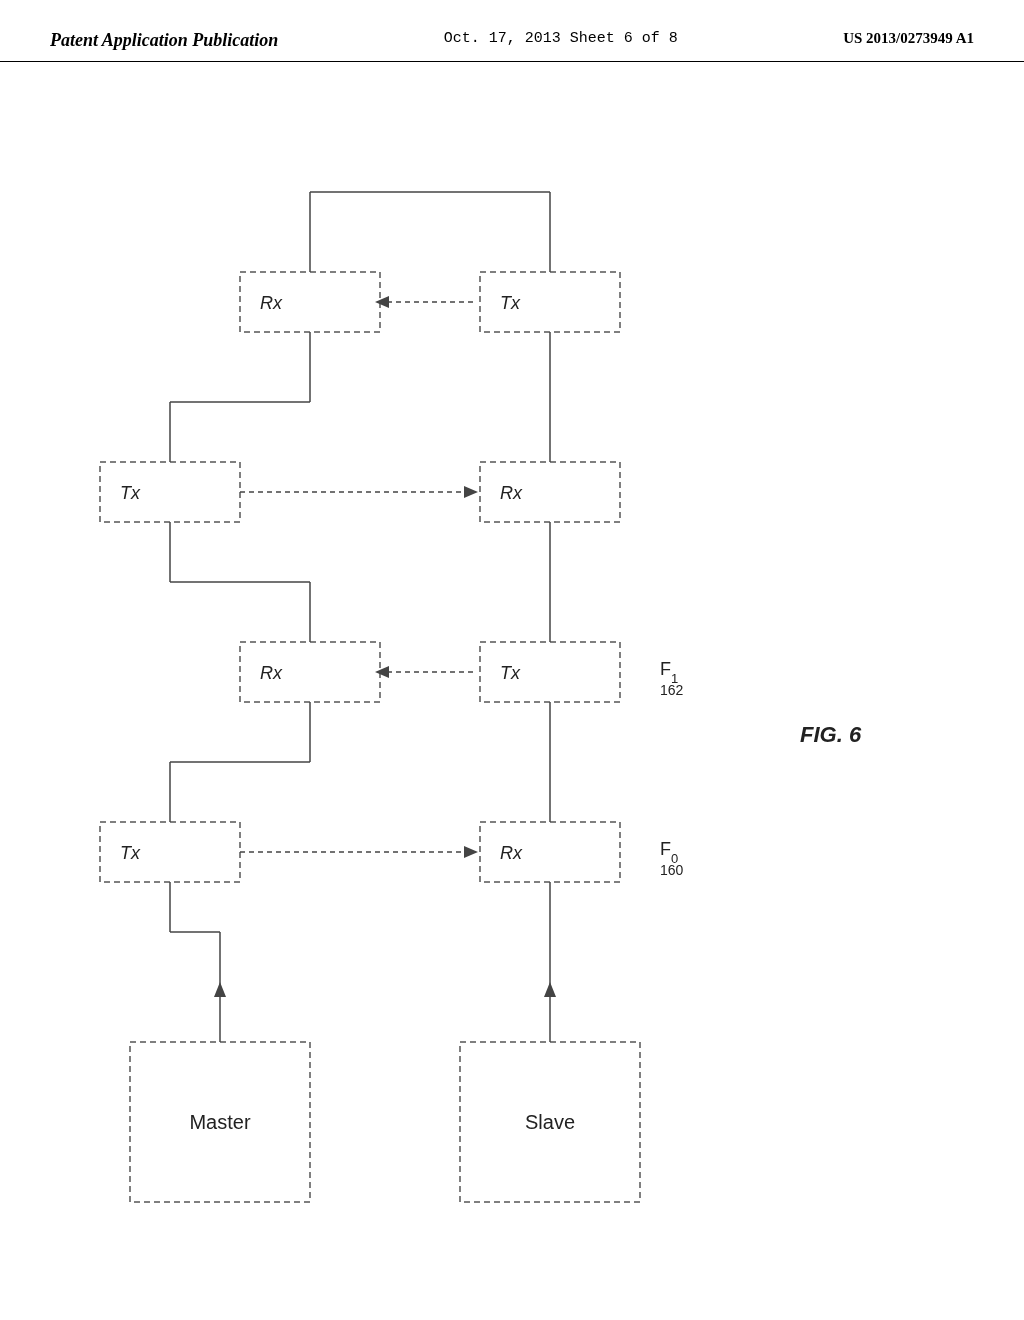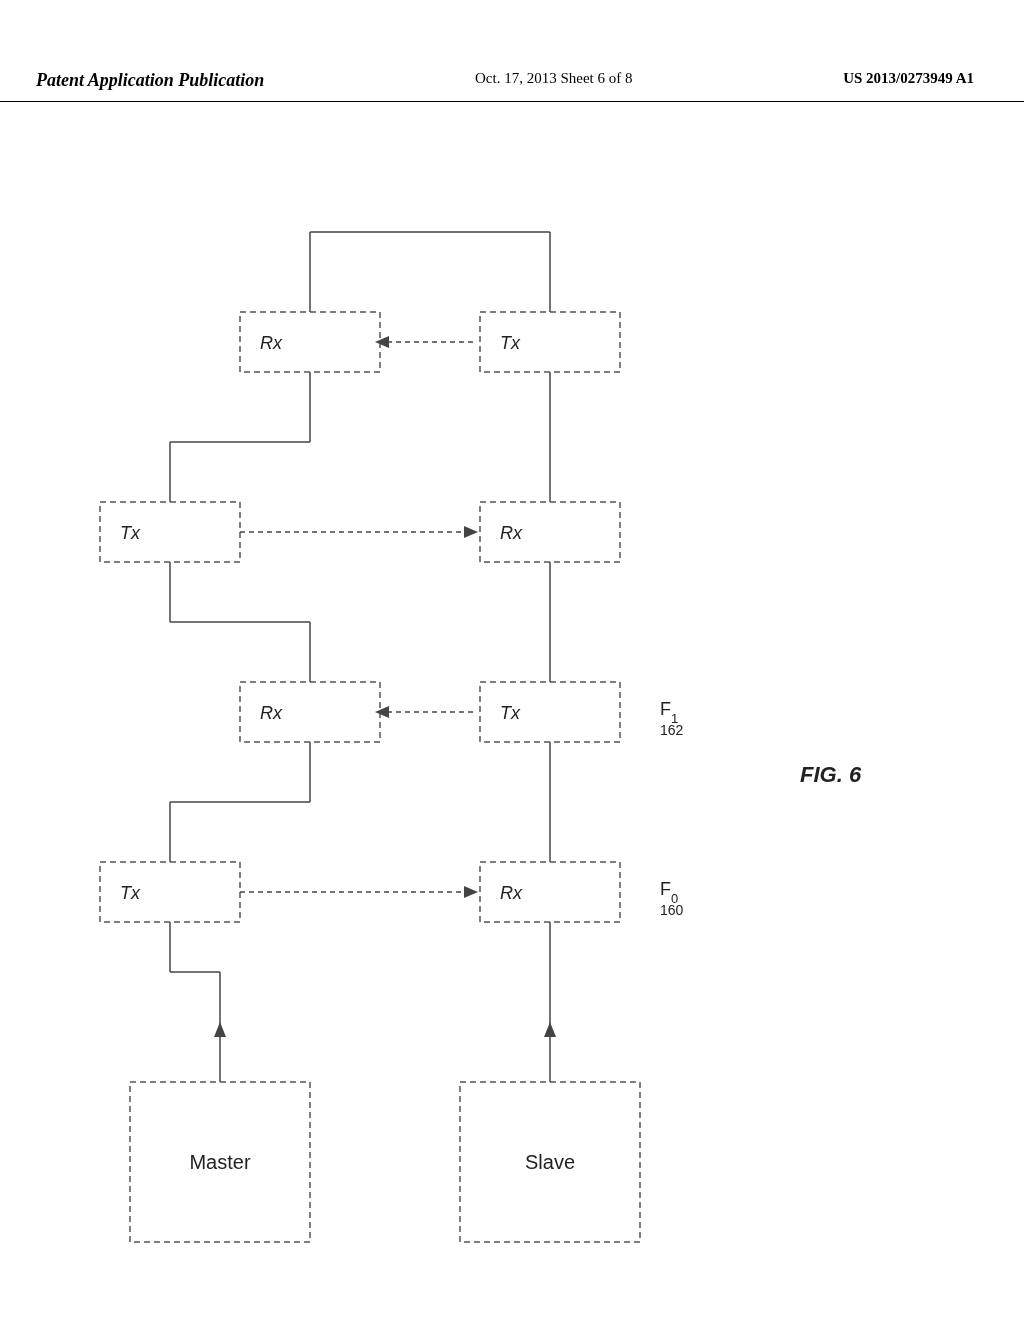--- a/index.html
+++ b/index.html
@@ -9,35 +9,35 @@
       background: #ffffff;
       font-family: 'Times New Roman', Times, serif;
       position: relative;
       overflow: hidden;
     }
 
     .header {
       display: flex;
       justify-content: space-between;
       align-items: flex-start;
-      padding: 30px 50px 10px 36px;
+      padding: 30px 50px 10px 50px;
       border-bottom: 1px solid #000;
-      margin-top: 40px;
     }
 
     .header-left {
       font-size: 18px;
       font-weight: bold;
       font-style: italic;
     }
 
     .header-center {
       font-size: 15px;
       text-align: right;
       font-weight: normal;
+      font-family: Liberation Mono, monospace;
     }
 
     .header-right {
       font-size: 15px;
       font-weight: bold;
       text-align: center;
     }
 
     .diagram-area {
       position: relative;

